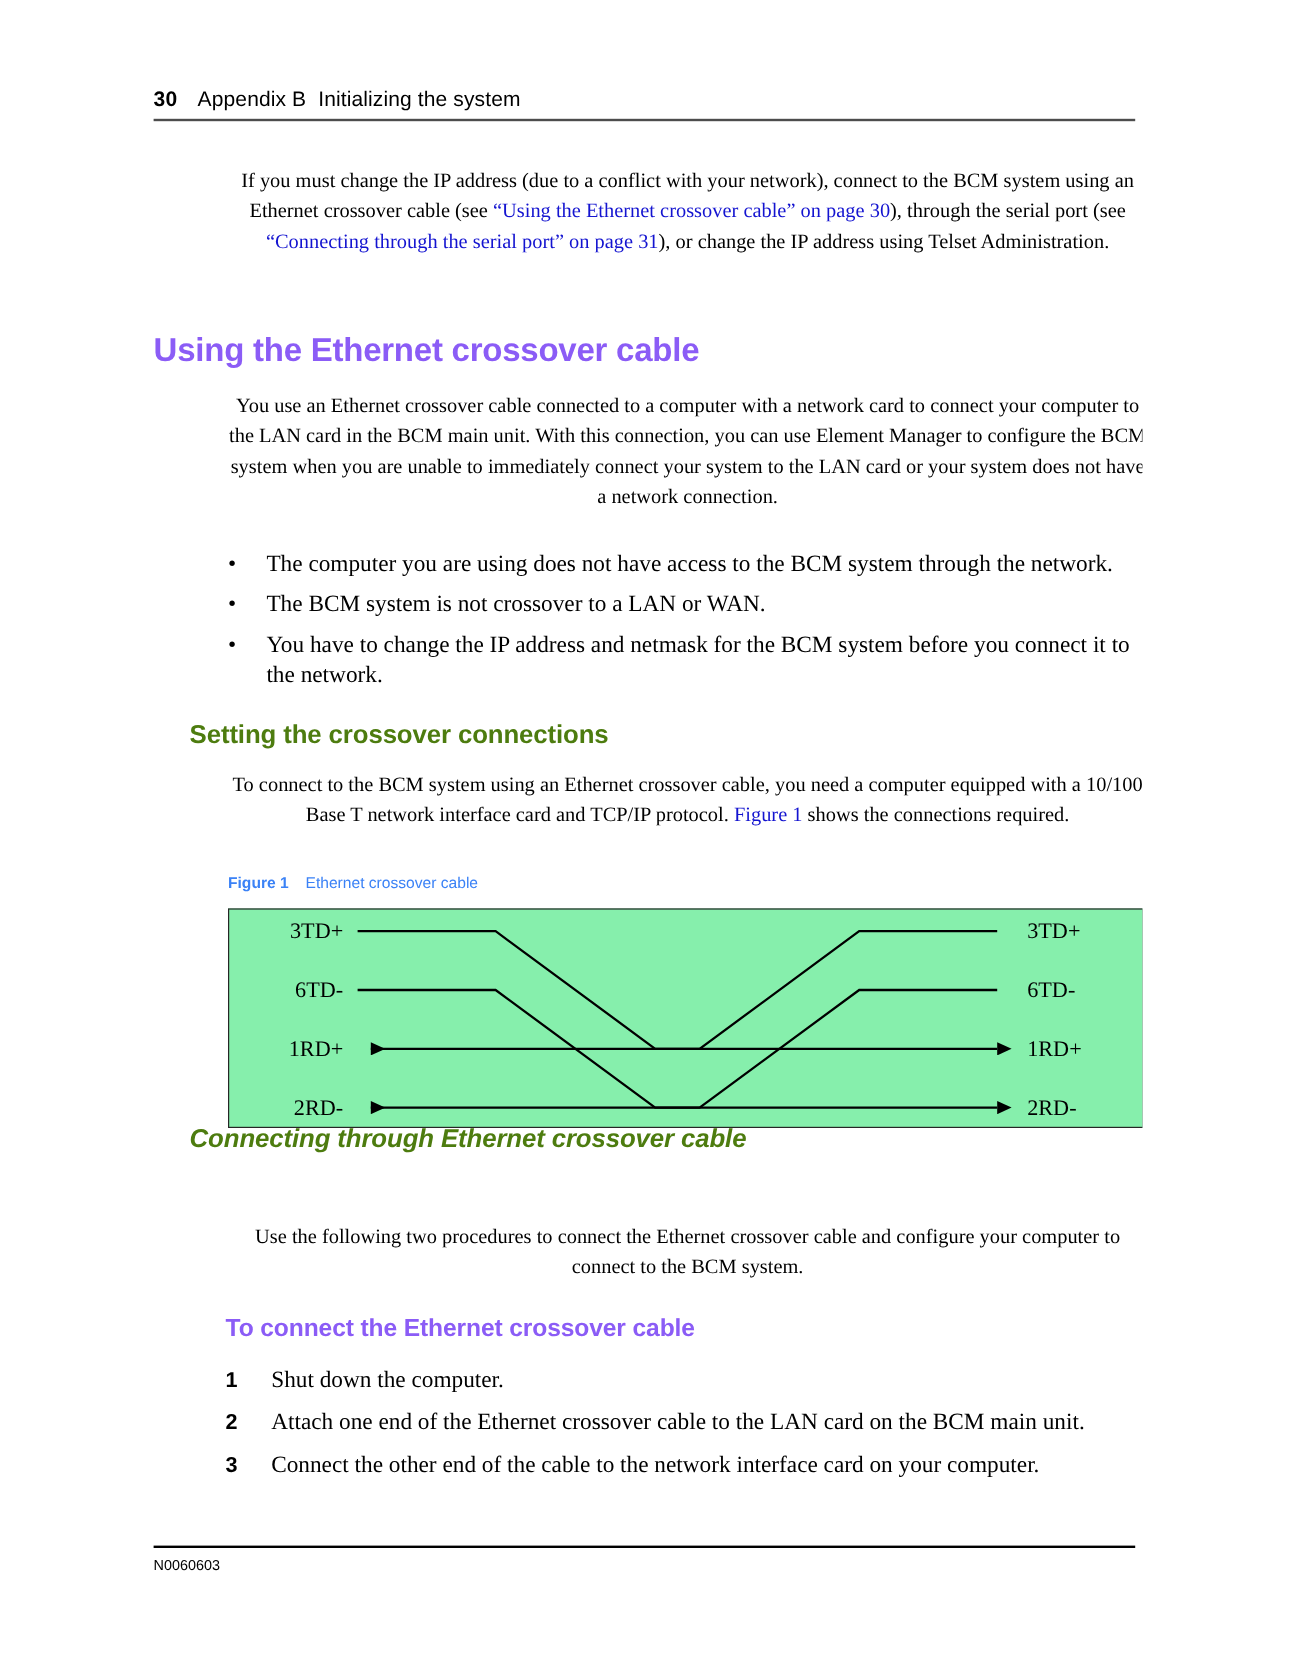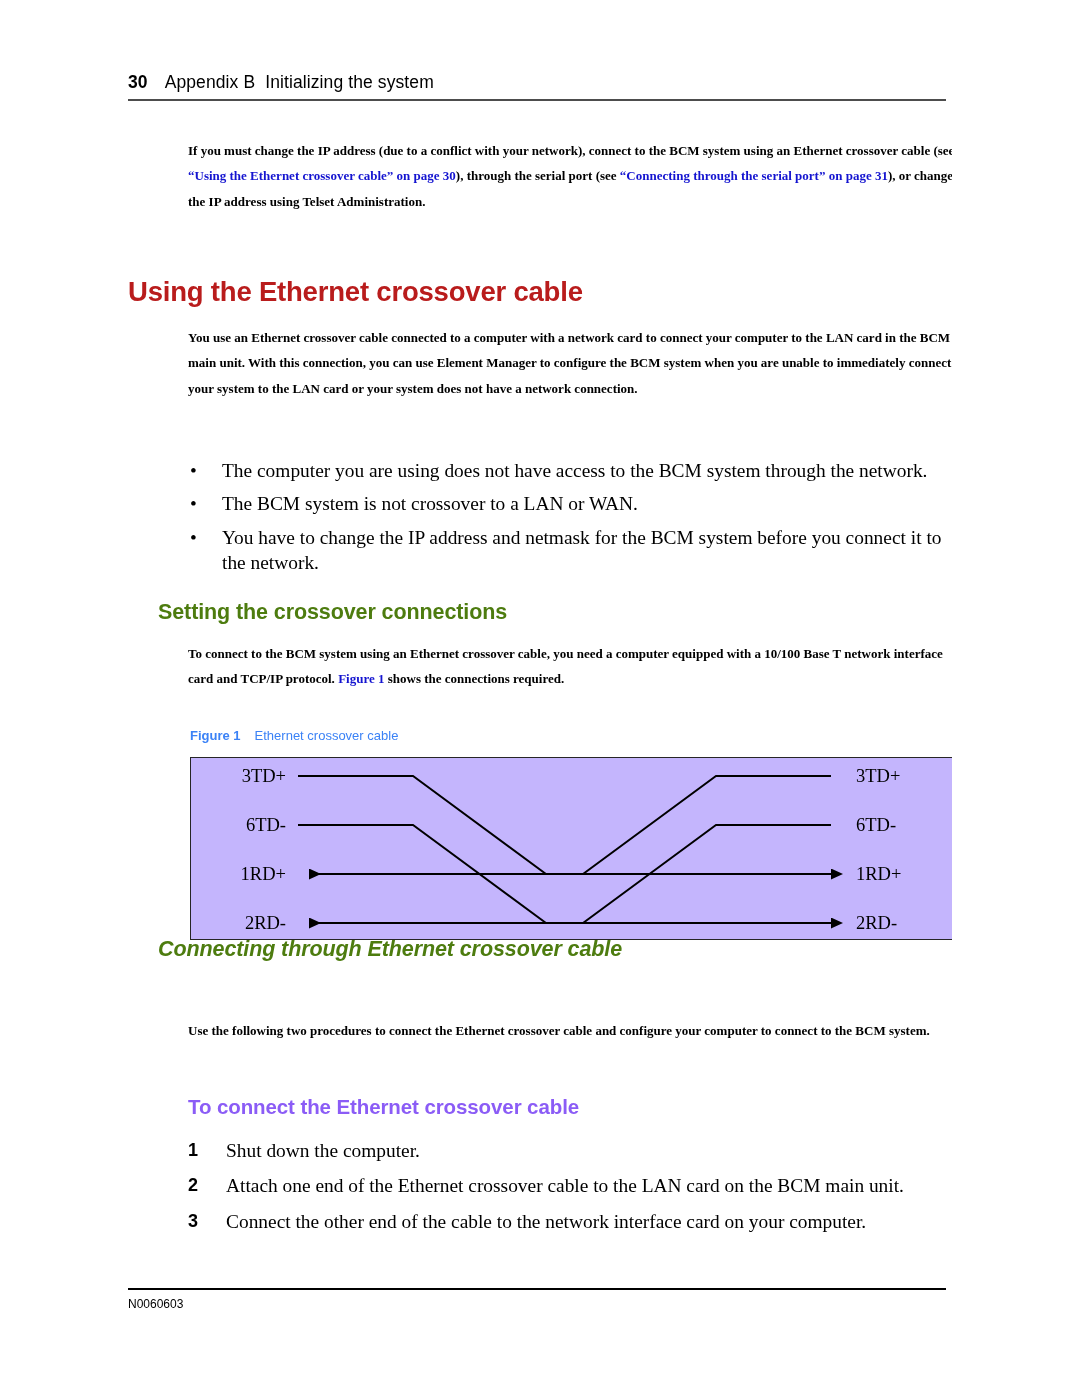--- a/index.html
+++ b/index.html
@@ -44,38 +44,37 @@
     top: 99px;
     width: 818px;
     height: 2px;
     background: #4d4d4d;
   }
 
   
   .body-text {
     position: absolute;
     font-family: "Liberation Serif", "DejaVu Serif", serif;
-    font-size: 13px;
+    font-size: 17px;
     line-height: 25.4px;
     color: #000;
-    text-align: left;
-    font-weight: bold;
+    text-align: center;
   }
   .link {
     color: #1414d0;
   }
 
   h1.sec-title {
     position: absolute;
     margin: 0;
     font-family: "Liberation Sans", sans-serif;
     font-size: 27.5px;
     font-weight: bold;
     letter-spacing: -0.2px;
-    color: #b91c1c;
+    color: #8b5cf6;
     white-space: nowrap;
   }
   h2.sub-title {
     position: absolute;
     margin: 0;
     font-family: "Liberation Sans", sans-serif;
     font-size: 21.5px;
     font-weight: bold;
     letter-spacing: -0.1px;
     color: #4d7c0f;
@@ -155,21 +154,21 @@
     margin-right: 14px;
   }
   .figure-box {
     position: absolute;
     left: 190px;
     top: 757px;
     width: 763px;
     height: 183px;
     border: 1.5px solid #262626;
     box-sizing: border-box;
-    background: #c4b5fd;
+    background: #86efac;
   }
   .figure-box svg {
     display: block;
   }
   .diag-label {
     font-family: "Liberation Serif", "DejaVu Serif", serif;
     font-size: 18.5px;
     fill: #000;
   }
 

